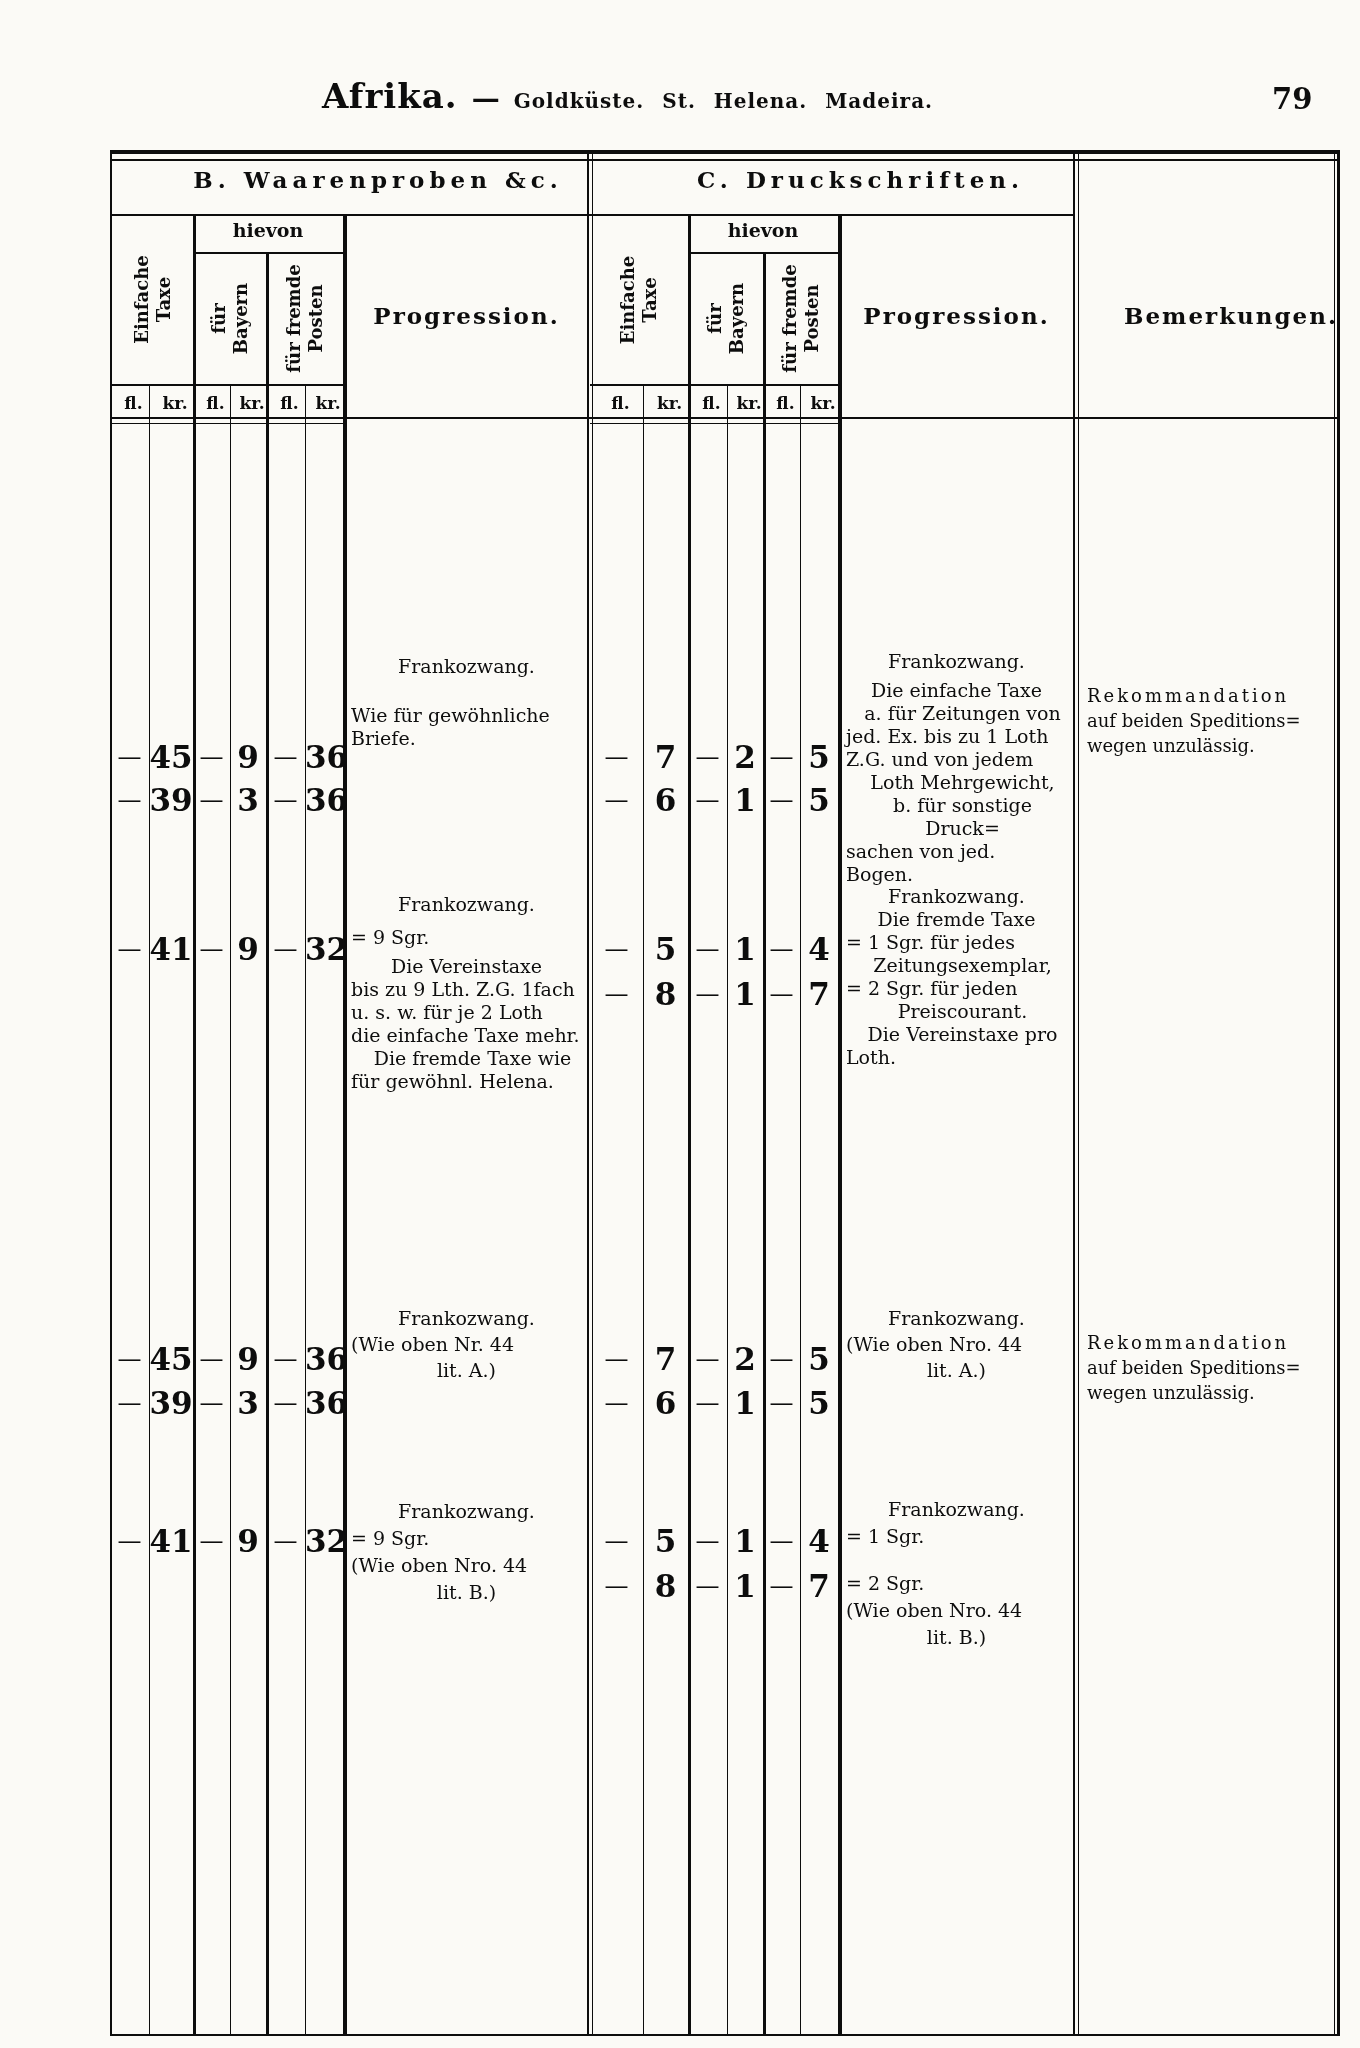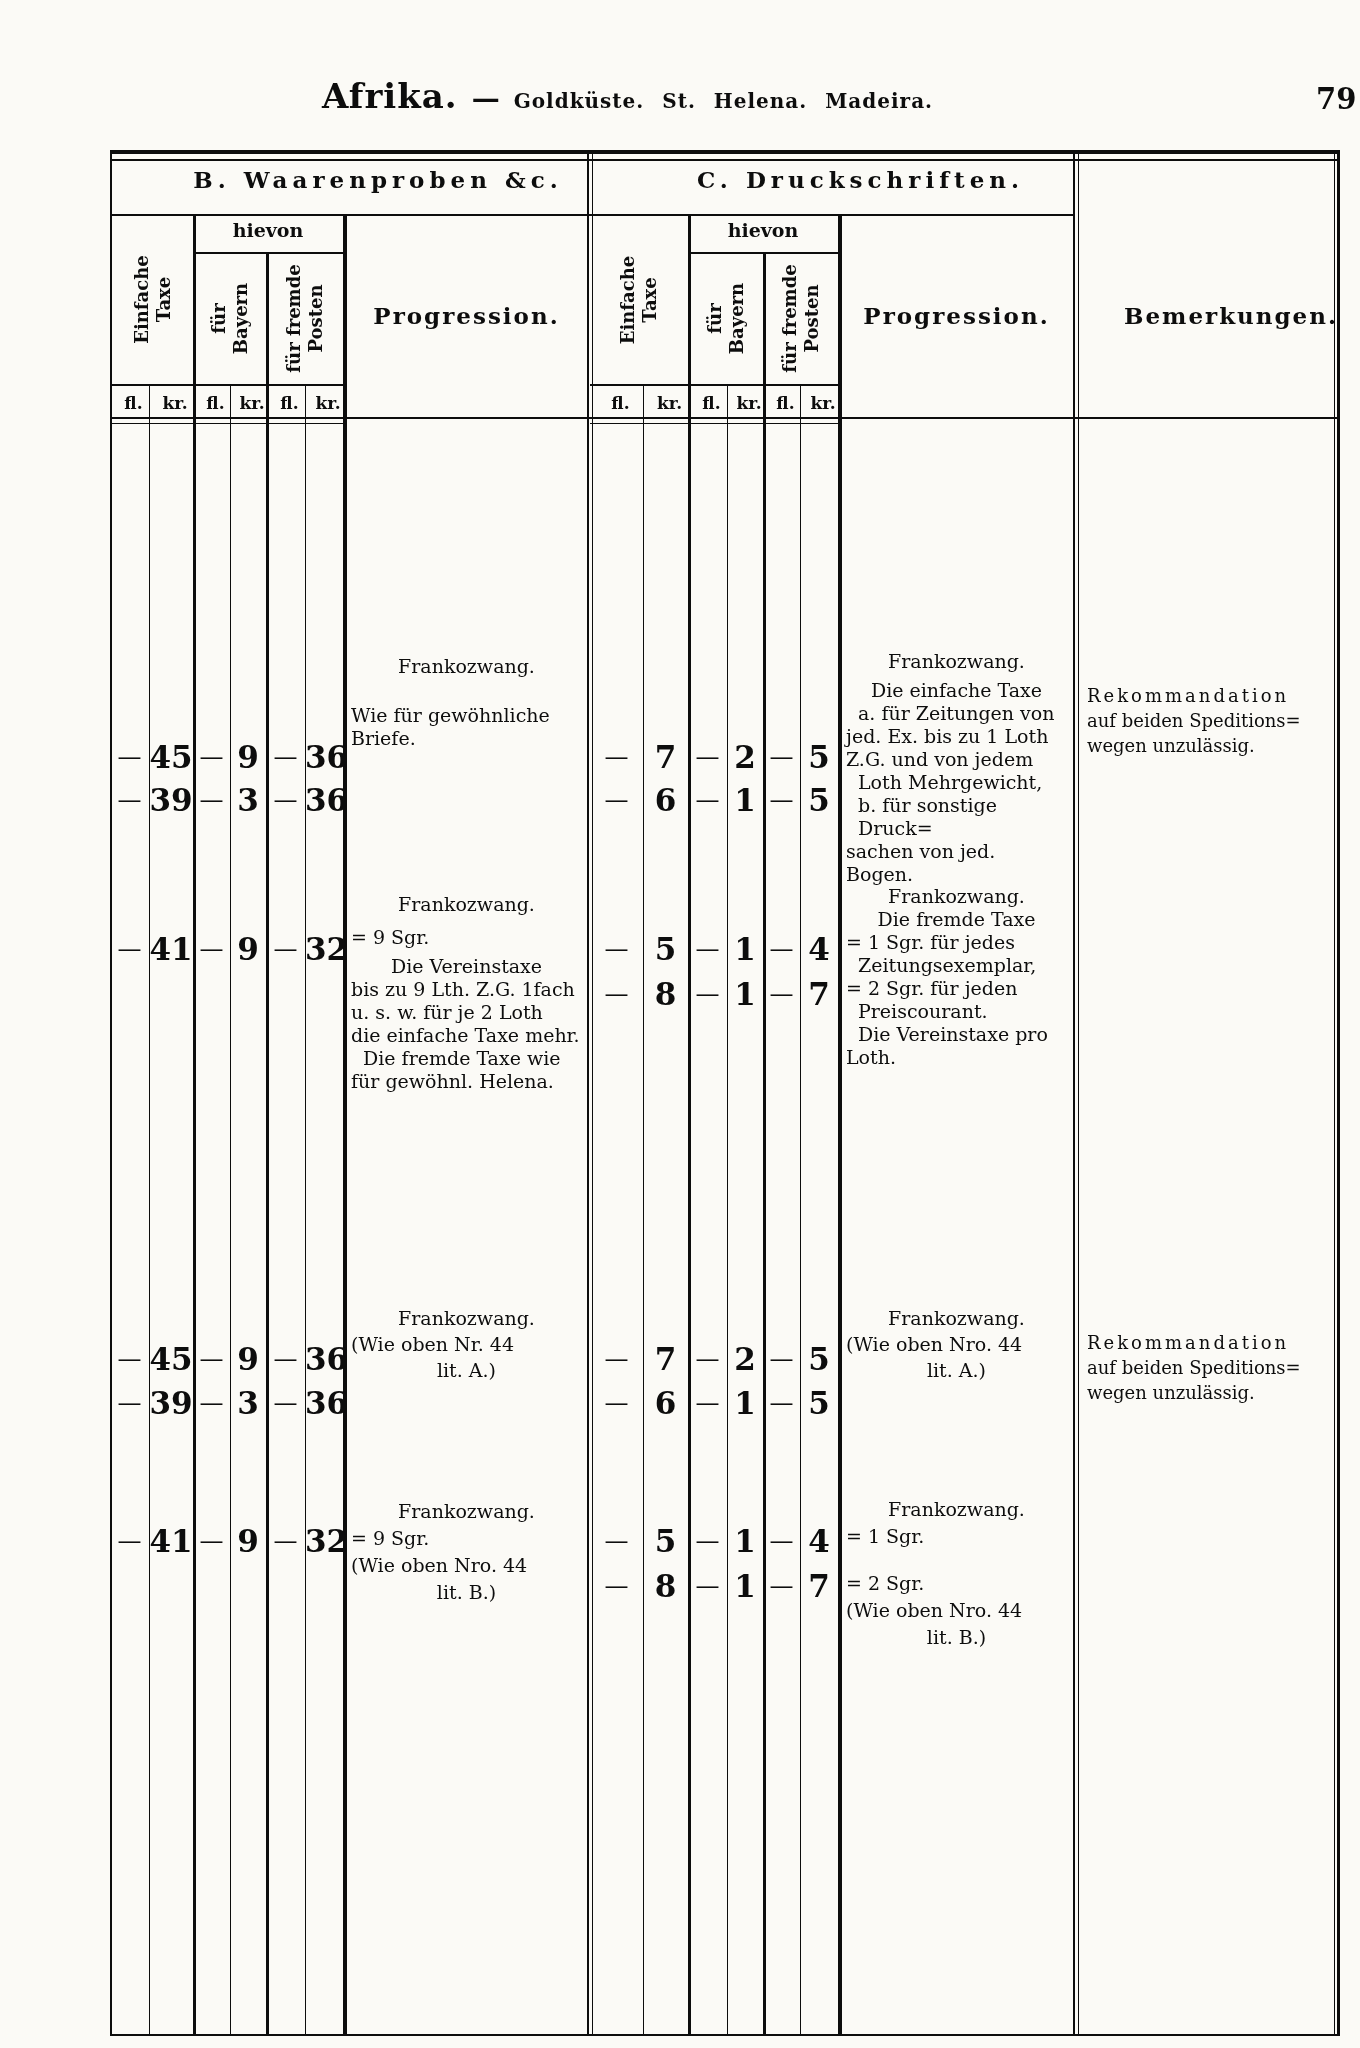--- a/index.html
+++ b/index.html
@@ -7,21 +7,21 @@
     width:1360px;height:2048px;
     background:#fbfaf6;color:#0d0d0d;
     font-family:"DejaVu Serif",serif;
     position:relative;overflow:hidden;
   }
   
   .title-row{position:absolute;left:322px;top:76px;white-space:nowrap;font-weight:bold;}
   .t-region{font-size:34px;letter-spacing:1px;}
   .t-dash{font-size:28px;padding:0 14px;}
   .t-places{font-size:20px;letter-spacing:1px;word-spacing:10px;}
-  .page-num{position:absolute;left:1316px;top:82px;font-size:29px;font-weight:bold;}
+  .page-num{position:absolute;left:1272px;top:82px;font-size:29px;font-weight:bold;}
   
   .table{position:absolute;left:110px;top:150px;width:1230px;height:1890px;}
   .rules div{position:absolute;background:#0d0d0d;}
   
   .sec-title{position:absolute;top:16px;font-size:23px;font-weight:bold;letter-spacing:5px;text-align:center;white-space:nowrap;margin-left:28px;}
   .hievon{position:absolute;top:69px;font-size:19px;font-weight:bold;text-align:center;width:150px;}
   .rot{position:absolute;display:flex;flex-direction:column;justify-content:center;align-items:center;
        transform:rotate(-90deg);font-size:18px;font-weight:bold;line-height:22px;text-align:center;white-space:nowrap;}
   .prog-label{position:absolute;top:152px;font-size:23px;font-weight:bold;letter-spacing:2px;text-align:center;}
   .bem-title{position:absolute;left:965px;width:263px;top:152px;font-size:23px;font-weight:bold;letter-spacing:2px;text-align:right;}
@@ -33,21 +33,21 @@
   .vrow span.d{font-size:24px;font-weight:normal;}
   .vrow.b{left:0;width:233px;grid-template-columns:39px 44px 37px 36px 39px 38px;}
   .vrow.c{left:480px;width:248px;grid-template-columns:53px 45px 39px 36px 37px 38px;}
   
   .tb{position:absolute;font-size:19px;font-weight:normal;line-height:23px;}
   .prog-b{left:233px;width:247px;padding:0 8px;box-sizing:border-box;}
   .prog-c{left:728px;width:237px;padding:0 8px;box-sizing:border-box;}
   .bem{left:965px;width:263px;padding:0 12px;box-sizing:border-box;font-size:18px;line-height:25px;}
   .tb .c{text-align:center;}
   .tb .l{text-align:left;}
-  .tb .i{padding-left:12px;}
+  .tb .i{padding-left:12px;text-align:center;}
   .tb .ls{letter-spacing:3px;}
   .mt6{margin-top:6px;}.mt10{margin-top:10px;}.mt20{margin-top:20px;}
   .mt26{margin-top:26px;}.lh26{line-height:26px;}.lh27{line-height:27px;}
 </style>
 </head>
 <body>
 
 <div class="title-row">
   <span class="t-region">Afrika.</span><span class="t-dash">—</span><span class="t-places">Goldküste. St. Helena. Madeira.</span>
 </div>

